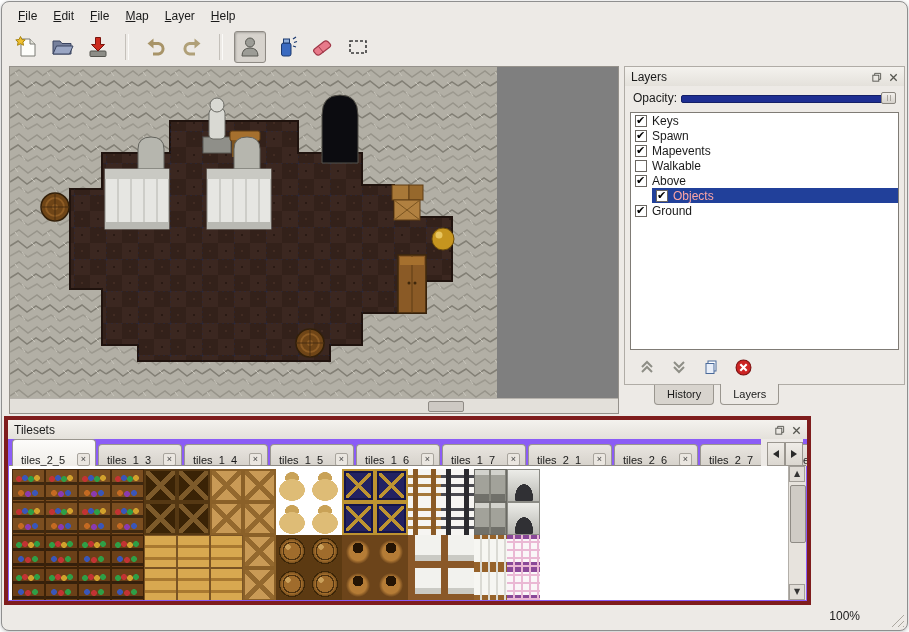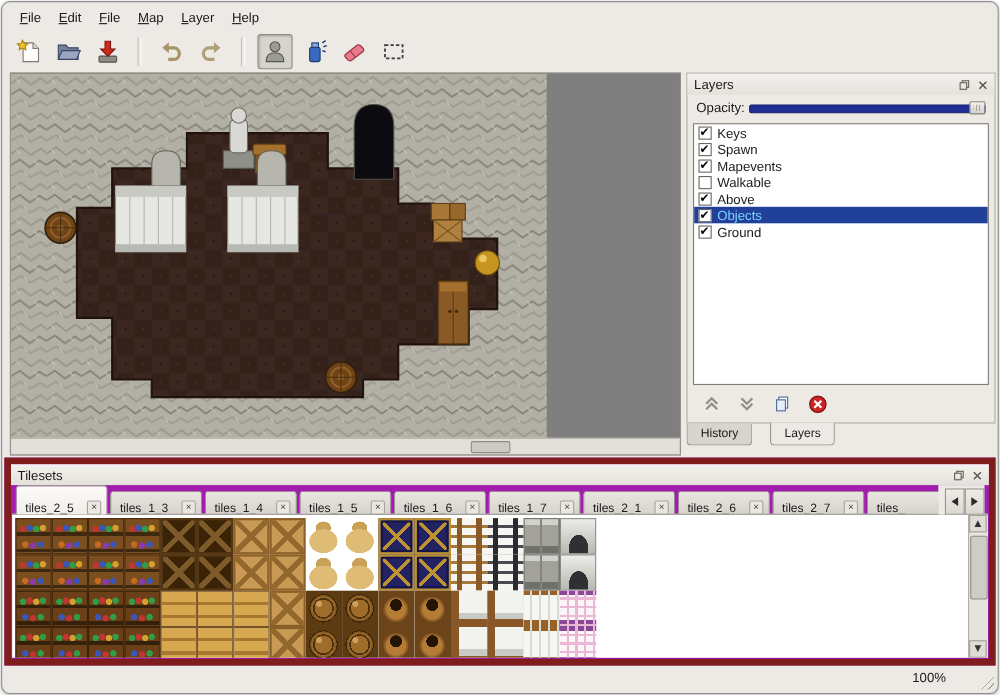--- a/index.html
+++ b/index.html
@@ -40,36 +40,36 @@
   .opacity-row{height:24px;display:flex;align-items:center;gap:4px;padding:0 8px;}
   .slider{flex:1;position:relative;height:14px;}
   .slider-track{position:absolute;left:0;right:0;top:4px;height:6px;background:#1e2e92;
       border:1px solid #141f66;border-radius:2px;}
   .slider-handle{position:absolute;right:0;top:1px;width:15px;height:12px;
       background:linear-gradient(#f3f0ec,#d5d1cb);border:1px solid #8a867f;border-radius:2px;
       background-image:repeating-linear-gradient(90deg,transparent 0 2px,#a8a49d 2px 3px),linear-gradient(#f3f0ec,#d5d1cb);
       background-clip:content-box,border-box;padding:2px 3px;box-sizing:border-box;}
   .layer-list{margin:2px 5px;height:236px;background:#fff;border:1px solid #7f7b75;overflow:hidden;}
   .layer-row{height:15px;display:flex;align-items:center;gap:5px;padding-left:4px;}
-  .layer-row.selected{background:#21409a;color:#7dd3fc;}
+  .layer-row.selected{background:#21409a;color:#fca5a5;margin-left:21px;}
   .checkbox{width:12px;height:12px;background:#fff;border:1px solid #6a6661;box-sizing:border-box;
       position:relative;flex:0 0 auto;}
   .checkbox.checked::after{content:"\2714";position:absolute;left:0px;top:-2px;font-size:11px;
       color:#000;font-family:"DejaVu Sans",sans-serif;}
   .layer-btns{height:30px;display:flex;align-items:center;gap:16px;padding-left:14px;}
   .layer-btn{border:none;background:transparent;padding:0;display:flex;align-items:center;}
 
-  .dock-tabs{position:absolute;left:622px;top:383px;display:flex;gap:16px;}
+  .dock-tabs{position:absolute;left:652px;top:383px;display:flex;gap:6px;}
   .dock-tab{padding:3px 12px 4px 12px;font-size:11px;background:#d8d4ce;border:1px solid #9a968f;
       border-top:none;border-radius:0 0 4px 4px;}
   .dock-tab.active{background:#edeae6;margin-top:-1px;padding-top:4px;}
 
   
-  .tilesets-dock{position:absolute;left:2px;top:414px;width:901px;height:189px;background:#a21caf;
-      border:6px solid #7f1d1d;box-sizing:border-box;}
+  .tilesets-dock{position:absolute;left:2px;top:414px;width:807px;height:189px;background:#8b5cf6;
+      border:4px solid #7f1d1d;box-sizing:border-box;}
   .ts-tabbar{position:relative;height:27px;padding-left:4px;overflow:hidden;}
   .ts-tabs{display:flex;height:27px;align-items:flex-end;}
   .ts-tab{flex:0 0 auto;width:84px;height:22px;box-sizing:border-box;margin-right:2px;
       display:flex;align-items:flex-end;gap:5px;padding:0 5px 0 8px;font-size:11px;
       background:linear-gradient(#e9e5e0,#d6d2cb);border:1px solid #9a968f;border-bottom:none;
       border-radius:4px 4px 0 0;}
   .ts-tab.active{height:27px;background:linear-gradient(#fdfcfa,#f0ede8);position:relative;z-index:2;}
   .ts-label{flex:1;overflow:hidden;white-space:nowrap;}
   .ts-close{width:11px;height:11px;line-height:10px;text-align:center;font-size:9px;color:#444;
       border:1px solid #a8a49d;background:#eae6e0;border-radius:2px;flex:0 0 auto;}

